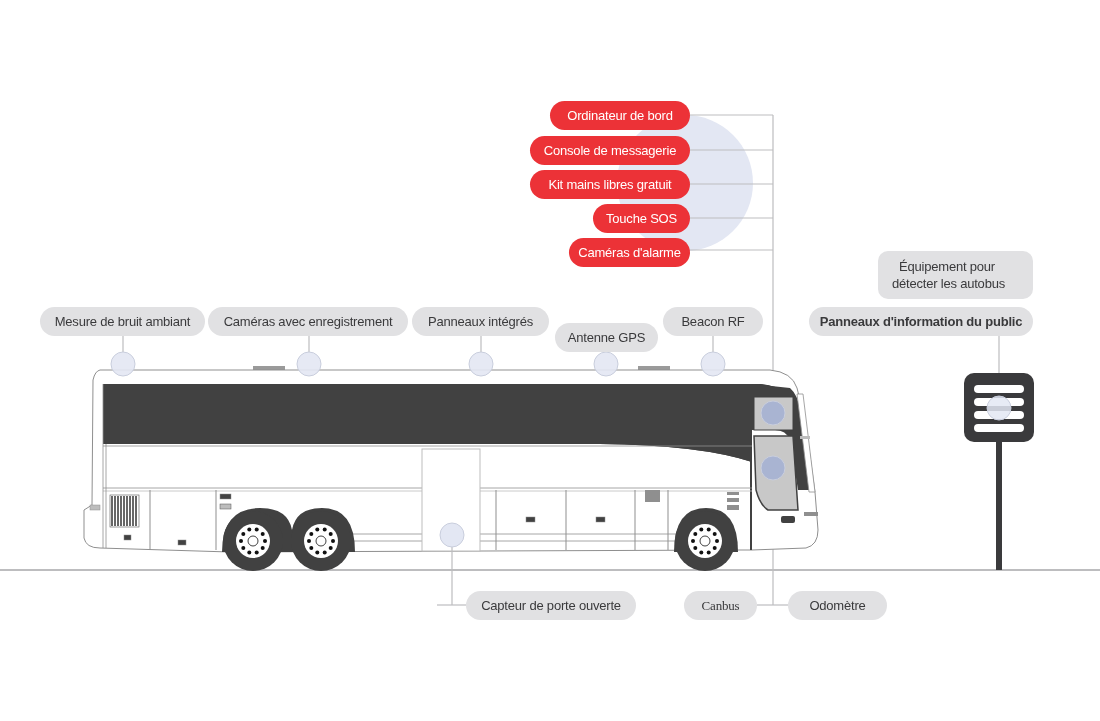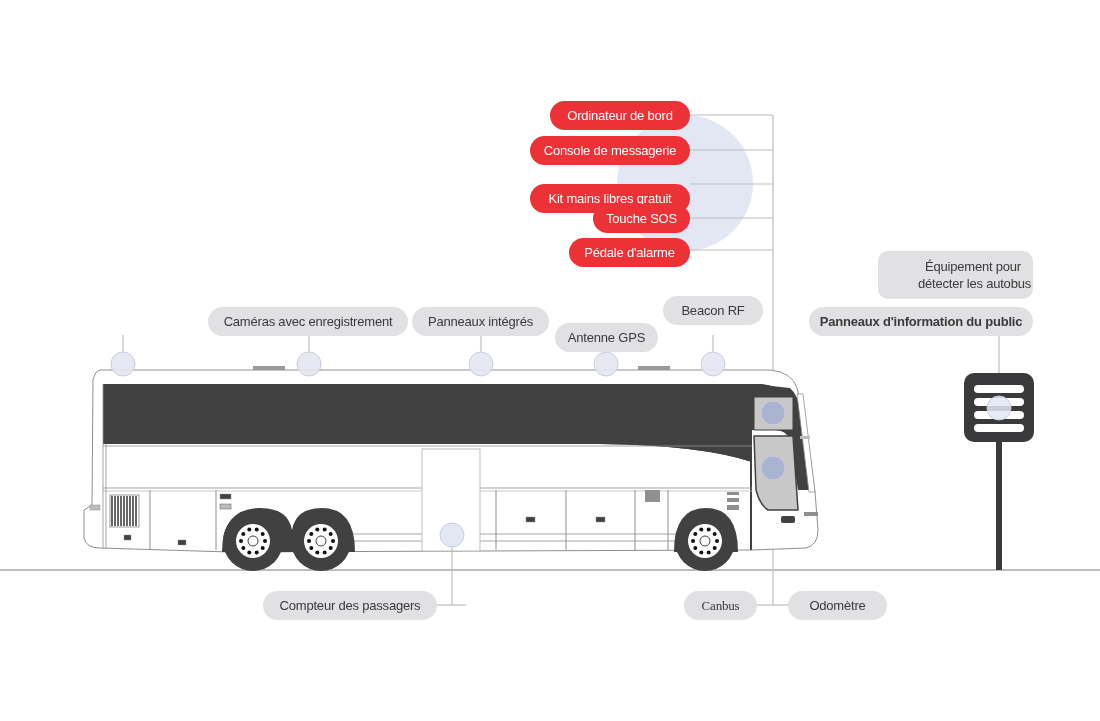--- a/index.html
+++ b/index.html
@@ -4,21 +4,21 @@
 <style>
   html, body { margin:0; padding:0; background:#ffffff; }
   body { width:1100px; height:721px; position:relative; overflow:hidden;
          font-family:"Liberation Sans", "DejaVu Sans", sans-serif; }
   #scene { position:absolute; left:0; top:0; width:1100px; height:721px; }
   .pill { position:absolute; height:29px; border-radius:15px; background:#e1e1e3;
           color:#3a3a3c; font-size:13px; line-height:29px; text-align:center;
           white-space:nowrap; letter-spacing:-0.2px; }
   .pill.red { background:#ec3237; color:#ffffff; height:29px; line-height:29px; }
   .pill.two { height:48px; line-height:17px; padding-top:7px; box-sizing:border-box;
-              text-align:right; padding-right:12px; border-radius:10px; }
+              text-align:right; padding-right:38px; border-radius:10px; }
 </style>
 </head>
 <body>
 
 <div id="scene">
 
   <svg width="1100" height="721" viewBox="0 0 1100 721" style="position:absolute;left:0;top:0">
 
     <circle cx="685" cy="183" r="68" fill="#e3e7f3"></circle>
 
@@ -196,32 +196,33 @@
       <circle cx="713" cy="364" r="12" fill="#e3e7f3" fill-opacity="0.9" stroke="#c9cedd" stroke-width="1"></circle>
       <circle cx="773" cy="413" r="12" fill="#a9b4d2" stroke="#c9cedd" stroke-width="1"></circle>
       <circle cx="773" cy="468" r="12" fill="#a9b4d2" stroke="#c9cedd" stroke-width="1"></circle>
       <circle cx="452" cy="535" r="12" fill="#e3e7f3" stroke="#c9cedd" stroke-width="1"></circle>
       <circle cx="999" cy="408" r="12" fill="#e3e7f3" fill-opacity="0.85" stroke="#c9cedd" stroke-width="1"></circle>
     </g>
   </svg>
 
   <div class="pill red" style="left:550px;top:101px;width:140px;">Ordinateur de bord</div>
   <div class="pill red" style="left:530px;top:136px;width:160px;">Console de messagerie</div>
-  <div class="pill red" style="left:530px;top:184px;width:160px;text-align:center;">Kit mains libres gratuit</div>
+  <div class="pill red" style="left:530px;top:170px;width:160px;text-align:center;">Kit mains libres gratuit</div>
   <div class="pill red" style="left:593px;top:204px;width:97px;">Touche SOS</div>
-  <div class="pill red" style="left:569px;top:238px;width:121px;">Pédale d'alarme</div>
-
+  <div class="pill red" style="left:569px;top:238px;width:121px;">Caméras d'alarme</div>
+
+  <div class="pill" style="left:40px;top:307px;width:165px;">Mesure de bruit ambiant</div>
   <div class="pill" style="left:208px;top:307px;width:200px;">Caméras  avec enregistrement</div>
   <div class="pill" style="left:412px;top:307px;width:137px;">Panneaux intégrés</div>
   <div class="pill" style="left:555px;top:307px;width:103px;margin-top:16px;">Antenne GPS</div>
-  <div class="pill" style="left:663px;top:296px;width:100px;">Beacon RF</div>
+  <div class="pill" style="left:663px;top:307px;width:100px;">Beacon RF</div>
 
   <div class="pill two" style="left:878px;top:251px;width:155px;">
     <div style="padding-right:0;">Équipement pour</div>
     <div style="margin-right:-10px;text-align:right;">détecter les autobus</div>
   </div>
   <div class="pill" style="left:809px;top:307px;width:224px;font-weight:bold;">Panneaux d'information du public</div>
 
-  <div class="pill" style="left:263px;top:591px;width:174px;">Compteur des passagers</div>
+  <div class="pill" style="left:466px;top:591px;width:170px;">Capteur de porte ouverte</div>
   <div class="pill" style="left:684px;top:591px;width:73px;font-family:Liberation Serif, serif;">Canbus</div>
   <div class="pill" style="left:788px;top:591px;width:99px;">Odomètre</div>
 
 </div>
 
 </body></html>

